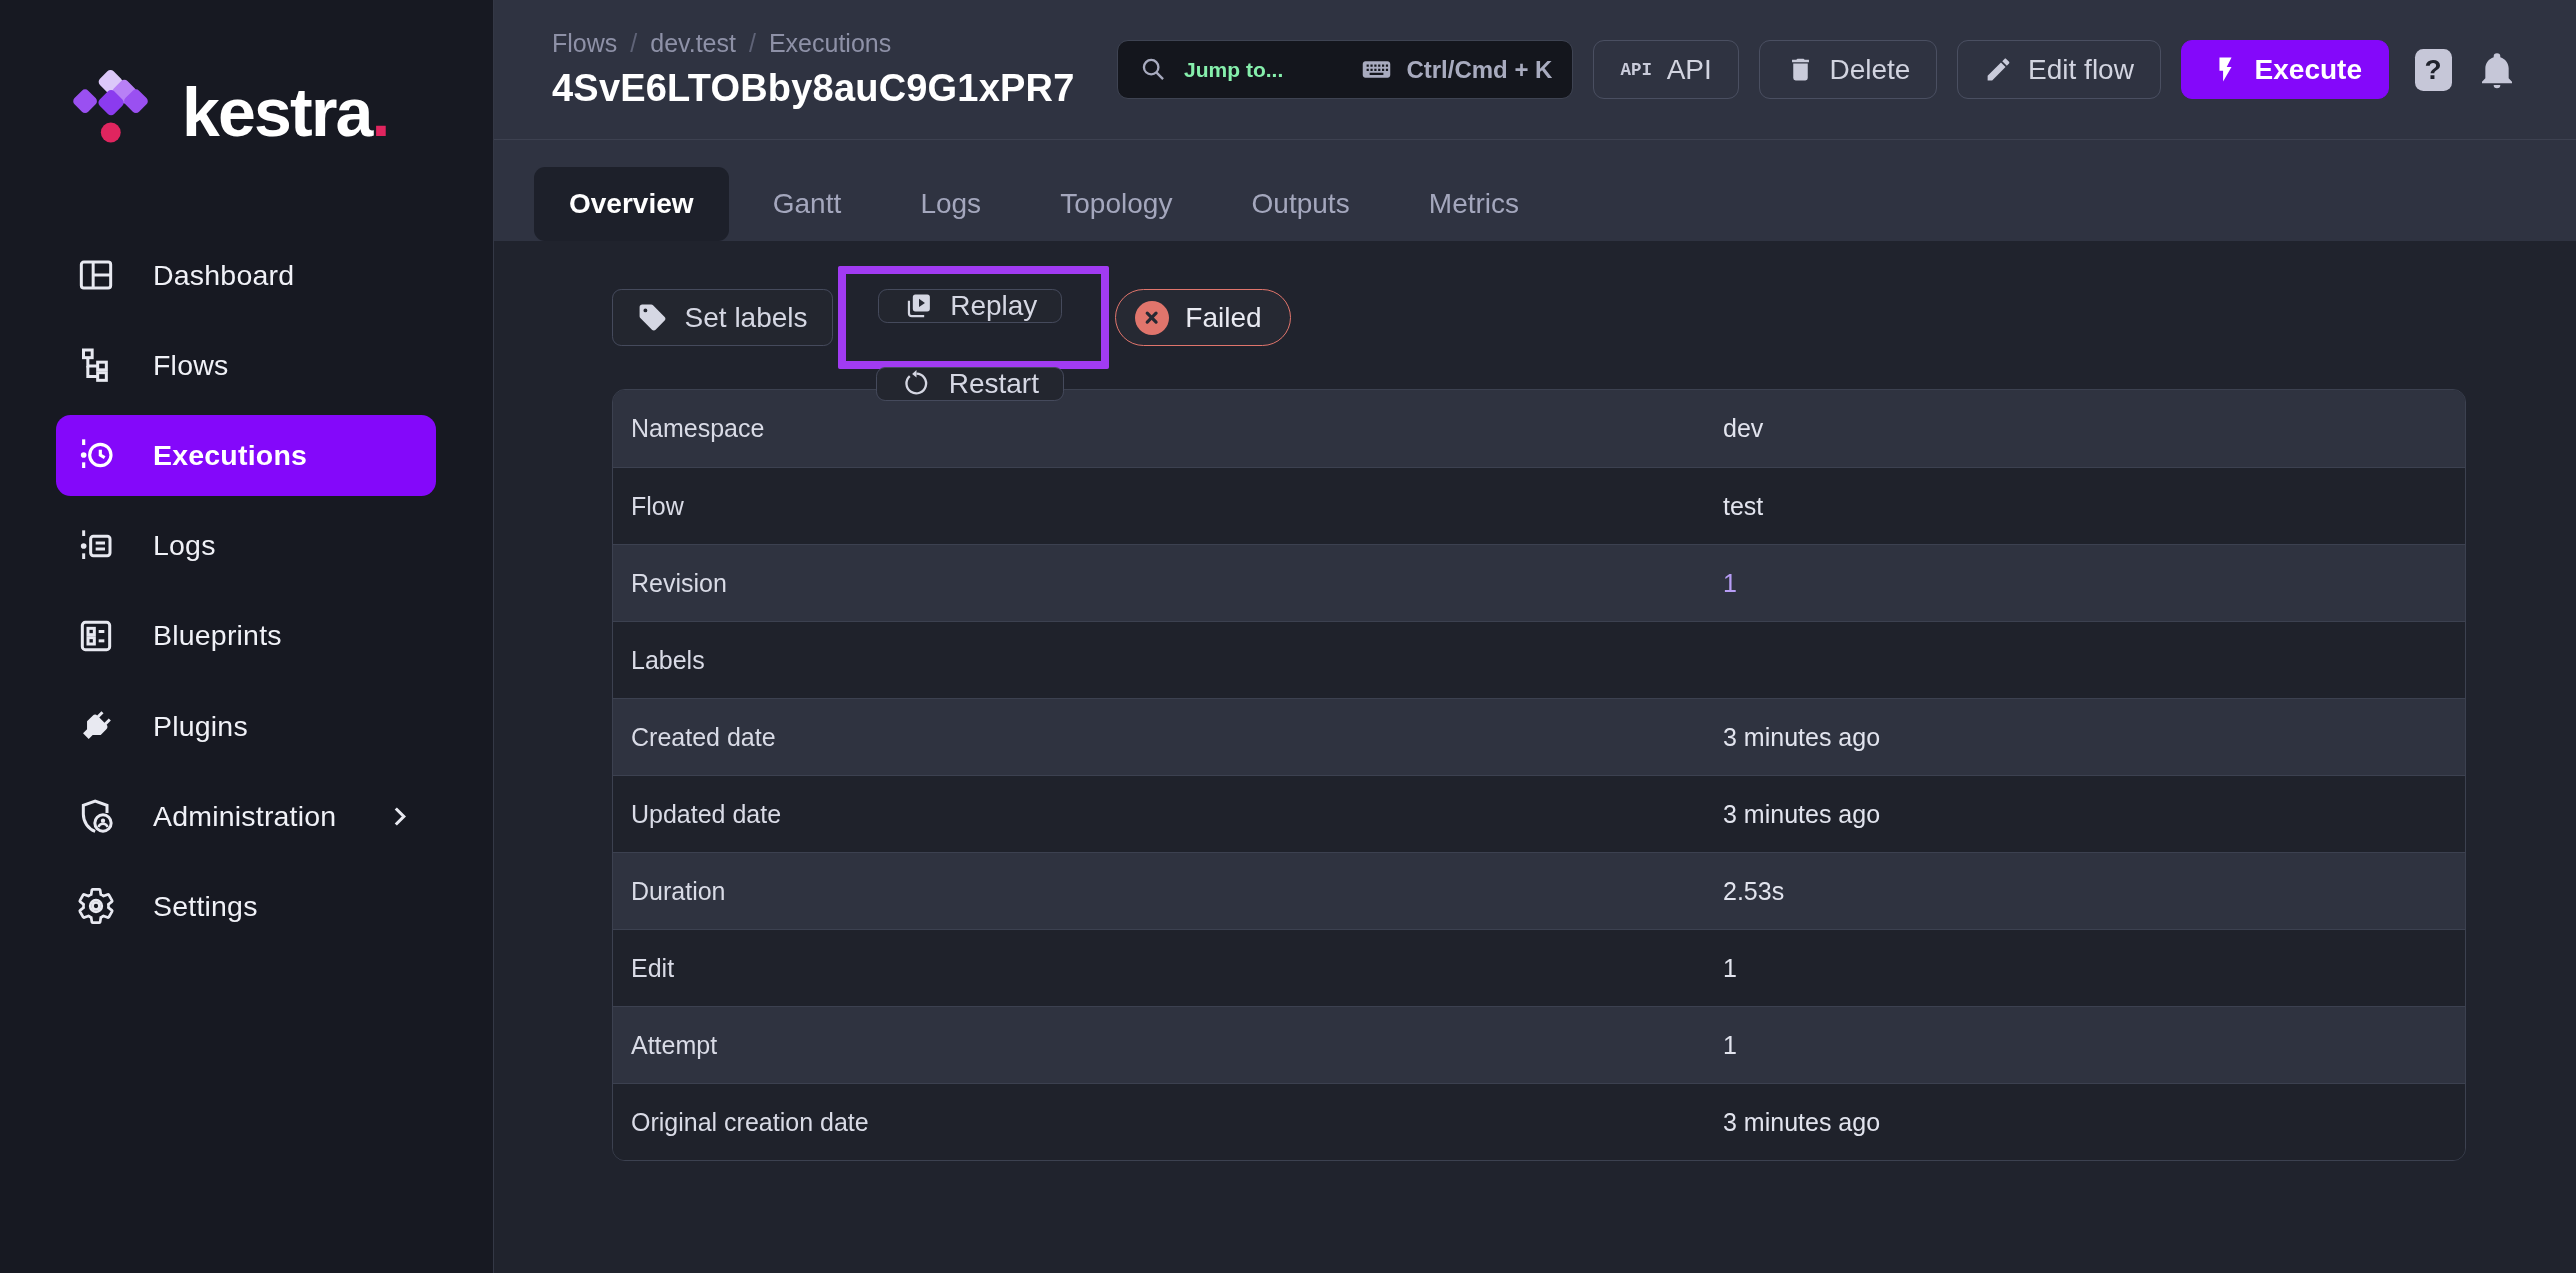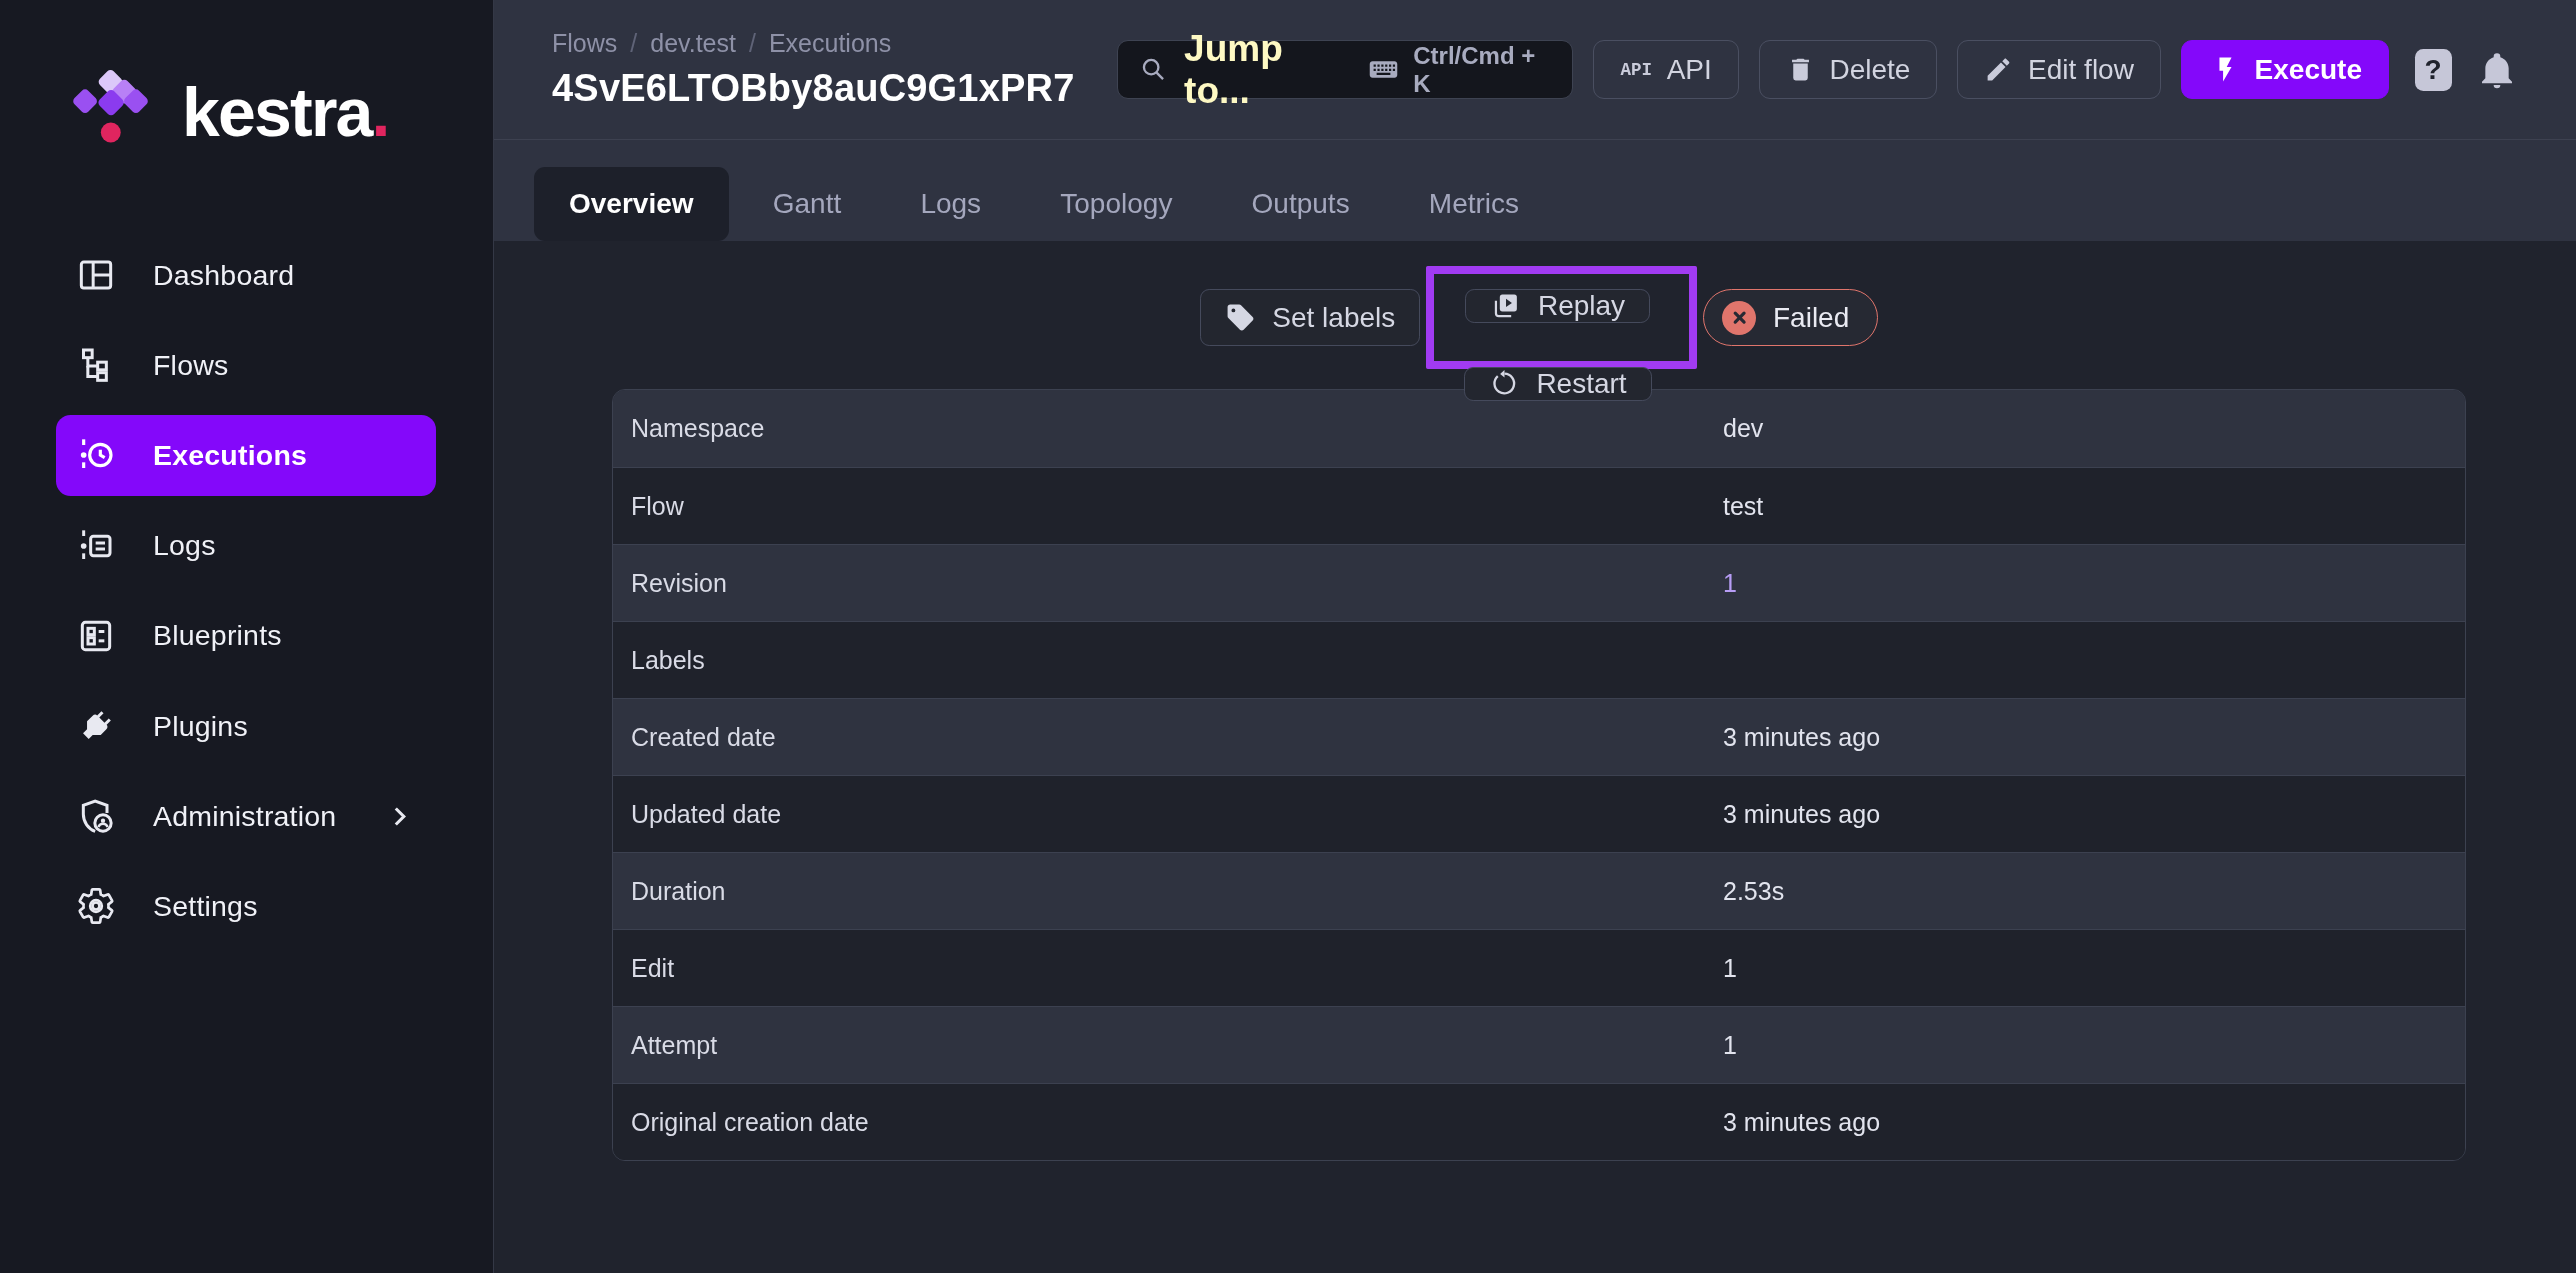--- a/index.html
+++ b/index.html
@@ -56,21 +56,21 @@
   .breadcrumb .sep { color:#5F6377; }
   .page-title { font-size:38px; font-weight:700; color:#FFFFFF; letter-spacing:0.2px; }
 
   .head-right { margin-left:auto; display:flex; align-items:center; gap:20px; }
   .jumpbox {
     width:456px; height:59px; background:#14161D;
     border:1.8px solid #3E4352; border-radius:11px;
     display:flex; align-items:center; padding:0 20px; gap:14.7px;
     cursor:text;
   }
-  .jumpbox .jump-text { font-size:37px; color:#fef9c3; font-weight:600; }
+  .jumpbox .jump-text { font-size:21px; color:#86efac; font-weight:600; }
   .jumpbox .jump-short { margin-left:auto; display:flex; align-items:center; gap:13px; color:#A8ABBF; font-size:24px;font-weight:bold; }
   .hbtn {
     height:59px; border:1.8px solid #4A4F61; border-radius:11px;
     background:transparent; display:flex; align-items:center; justify-content:center;
     gap:14.7px; padding:0 26px; font-size:28px; color:#D2D4E0; cursor:pointer;
   }
   .hbtn.api-btn .api-glyph {
     font-family:"Liberation Mono", monospace;
     font-size:17.5px; font-weight:700; letter-spacing:0px; color:#C9CBDA;
   }
@@ -91,21 +91,21 @@
   .tab {
     height:74px; padding:0 35px; border-radius:11px;
     display:flex; align-items:center;
     font-size:28px; color:#A4A7BD; cursor:pointer;
   }
   .tab.active { background:#1D202A; color:#FFFFFF; font-weight:700; }
 
   
   .content { flex:1; background:#20232D; padding:0 110px 0 118px; position:relative; }
   .actions-row {
-    margin-top:25px; display:flex; align-items:center; justify-content:center; gap:5.5px;
+    margin-top:25px; display:flex; align-items:center; justify-content:flex-start; gap:5.5px;
     height:103px;
   }
   .cbtn {
     height:57px; background:#23262F; border:1.8px solid #454A5C; border-radius:9.2px;
     display:flex; align-items:center; gap:16.6px; padding:0 24px;
     font-size:28px; color:#D5D7E3; cursor:pointer;
   }
   .annotation-box {
     border:8.3px solid #A13BF2; border-radius:1.8px;
     display:flex; align-items:center; gap:44px;

